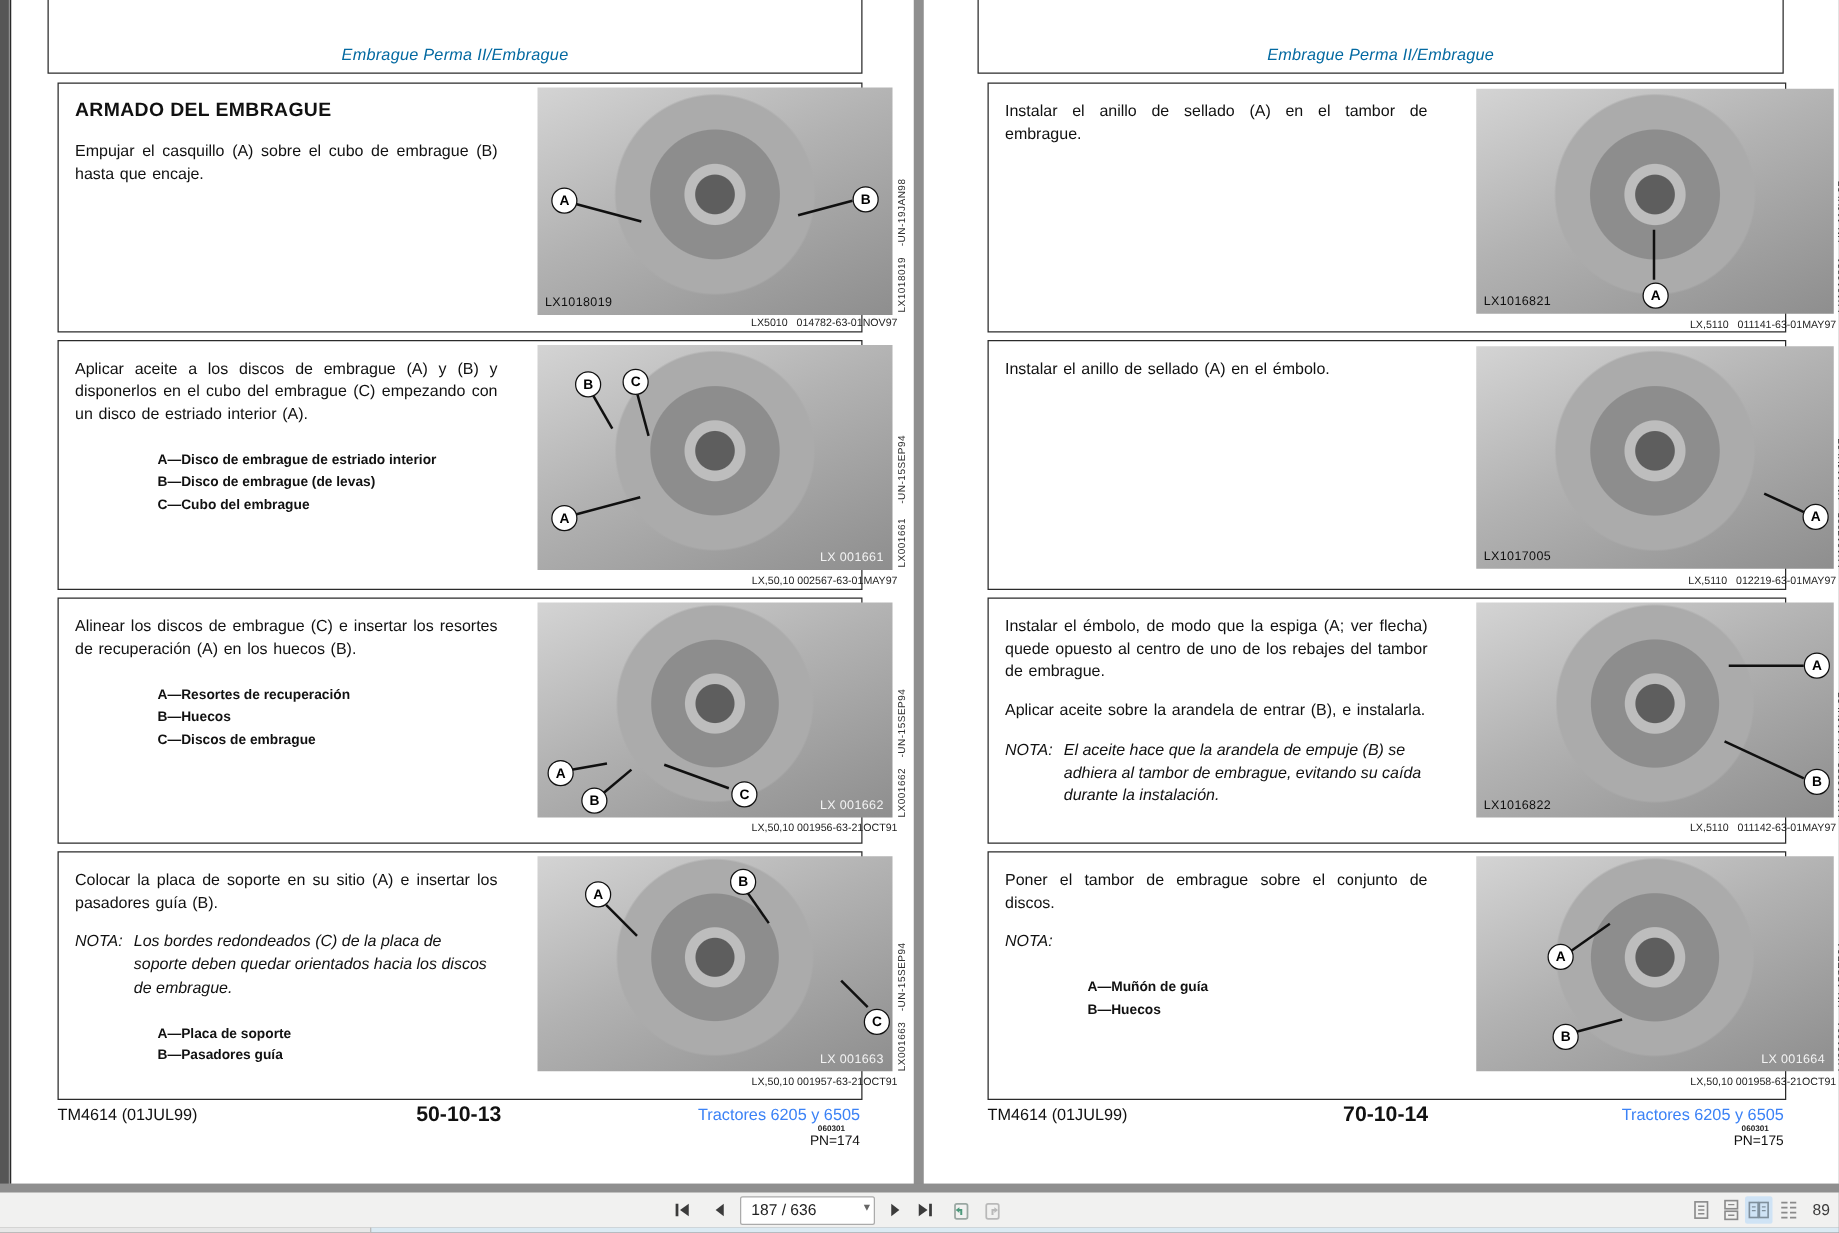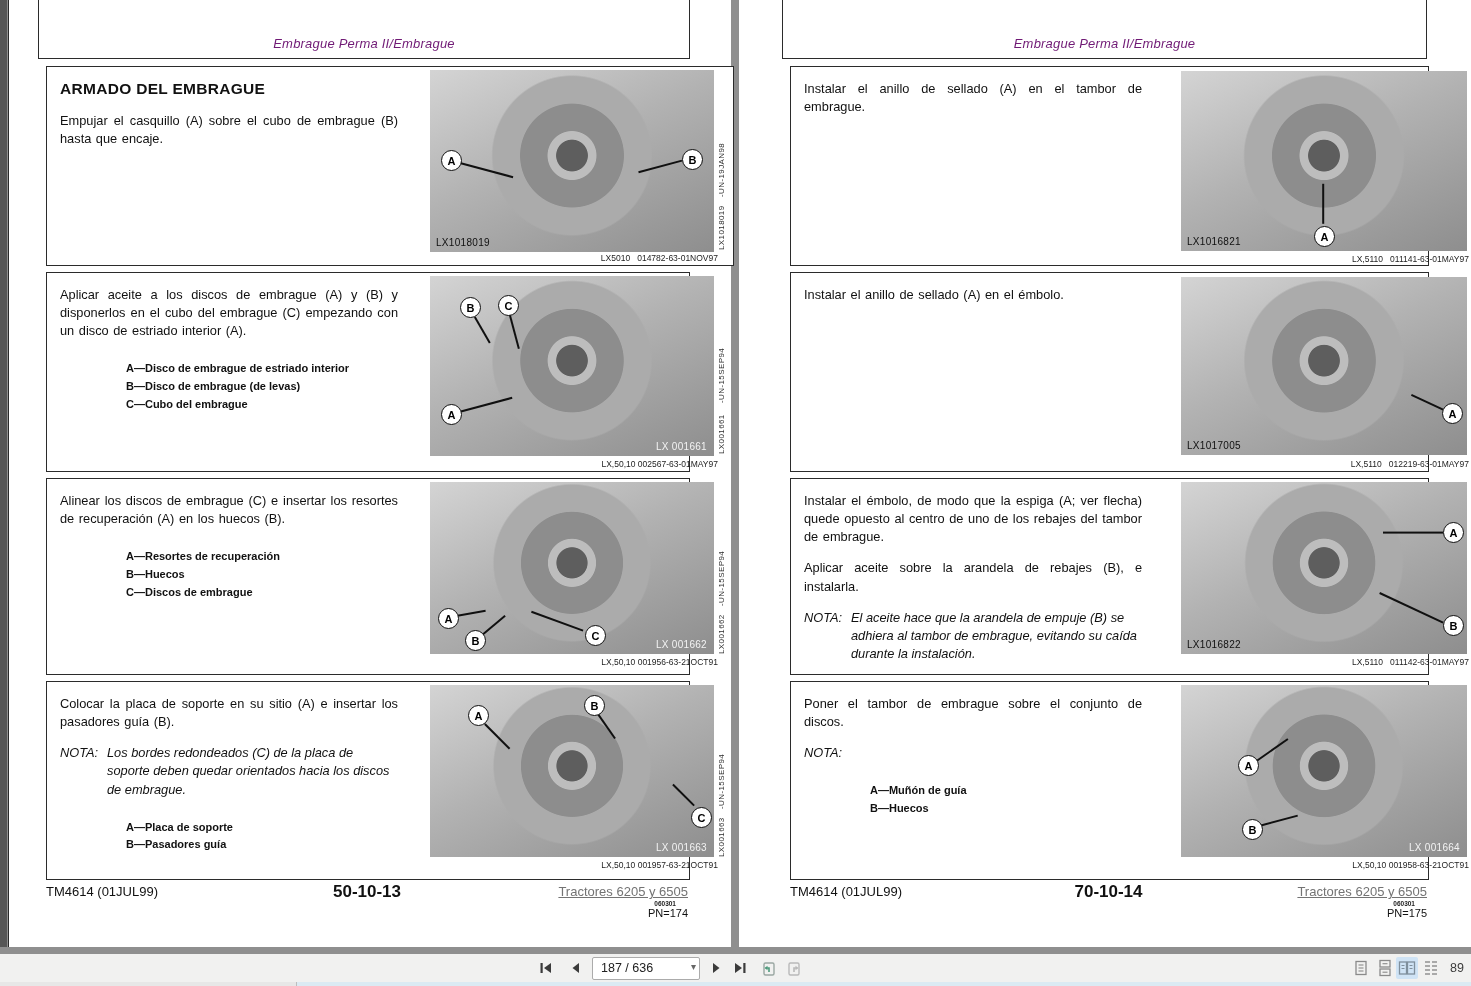--- a/index.html
+++ b/index.html
@@ -9,21 +9,21 @@
 
   .left-dark-strip{position:absolute;left:0;top:0;width:7px;height:947px;background:#565656;}
   .page{position:absolute;top:0;height:947px;background:#ffffff;}
   #pageL{left:8px;width:722px;border-left:1px solid #2a2a2a;}
   #pageR{left:739px;width:732px;}
   .page-gap{position:absolute;left:730px;top:0;width:9px;height:947px;background:#8f8f8f;}
   .below-pages{position:absolute;left:0;top:947px;width:1471px;height:7px;background:#8f8f8f;}
 
   .hdrbox{position:absolute;top:-10px;height:67px;border:1px solid #2b2b2b;background:#fff;
           display:flex;align-items:flex-end;justify-content:center;}
-  .hdrtext{font-style:italic;font-size:13px;color:#701a75;padding-bottom:7px;letter-spacing:.2px;}
+  .hdrtext{font-style:italic;font-size:13px;color:#0369a1;padding-bottom:7px;letter-spacing:.2px;}
 
   .sec{position:absolute;border:1px solid #2b2b2b;background:#fff;}
   .text-col{position:absolute;left:13px;top:13px;width:338px;color:#111;}
   .sec-title{font-weight:bold;font-size:15.5px;letter-spacing:.3px;margin:0 0 14px 0;}
   .para{font-size:12.8px;line-height:1.42;text-align:justify;text-align-last:left;margin:0 0 13px 0;word-spacing:1px;}
   .note{display:flex;font-style:italic;font-size:12.8px;line-height:1.42;margin:4px 0 13px 0;}
   .note-label{width:47px;flex:none;}
   .note-text{flex:1;}
   .legend{margin-top:20px;padding-left:66px;font-weight:bold;font-size:11px;line-height:1.6;}
   .legend div{white-space:nowrap;}
@@ -40,21 +40,21 @@
         display:flex;align-items:center;justify-content:center;z-index:3;}
   .aline{position:absolute;height:1.6px;background:#101010;transform-origin:left center;z-index:2;}
 
   .vtext{position:absolute;width:12px;writing-mode:vertical-rl;transform:rotate(180deg);
          font-size:8px;color:#2e2e2e;letter-spacing:.4px;white-space:nowrap;}
   .cap{position:absolute;font-size:8.5px;color:#1d1d1d;text-align:right;white-space:pre;}
 
   .pfooter{position:absolute;top:882px;height:52px;}
   .pf-left{position:absolute;left:0;top:2px;font-size:13px;color:#111;}
   .pf-center{position:absolute;left:0;top:0;width:100%;text-align:center;font-size:17px;font-weight:bold;color:#111;}
-  .pf-right{position:absolute;right:0;top:2px;font-size:13px;color:#737373;text-align:right;text-decoration:underline;}
+  .pf-right{position:absolute;right:0;top:2px;font-size:13px;color:#3b82f6;text-align:right;}
   .pf-code{position:absolute;right:12px;top:18px;font-size:6.5px;font-weight:bold;color:#222;}
   .pf-pn{position:absolute;right:0;top:25px;font-size:11px;color:#111;}
 
   .toolbar{position:absolute;left:0;top:954px;width:1471px;height:28px;background:#f1f1f0;}
   .tbtn{position:absolute;top:4px;width:20px;height:20px;display:flex;align-items:center;justify-content:center;cursor:pointer;}
   .pagebox{position:absolute;left:592px;top:3px;width:106px;height:21px;background:#fff;
            border:1px solid #ababab;border-radius:2px;}
   .pagebox input{position:absolute;left:0;top:0;width:88px;height:19px;border:0;outline:0;
                  font-family:"Liberation Sans",sans-serif;font-size:12.5px;color:#222;padding:0 0 0 8px;background:transparent;}
   .pagebox .caret{position:absolute;right:3px;top:3px;font-size:10px;color:#666;}
@@ -72,21 +72,21 @@
 
   <div class="left-dark-strip"></div>
   <div class="page-gap"></div>
 
   <div class="page" id="pageL">
 
     <div class="hdrbox" style="left:29px;width:650px;">
       <div class="hdrtext">Embrague Perma II/Embrague</div>
     </div>
 
-    <div class="sec" style="left:37px;top:66px;width:642px;height:198px;padding-left:44px;">
+    <div class="sec" style="left:37px;top:66px;width:642px;height:198px;">
       <div class="text-col">
         <div class="sec-title">ARMADO DEL EMBRAGUE</div>
         <div class="para">Empujar el casquillo (A) sobre el cubo de embrague (B) hasta que encaje.</div>
       </div>
       <div class="photo" style="left:383px;top:3px;width:284px;height:182px;">
         <span class="lcap" style="left:11px;top:80px;">A</span>
         <span class="aline" style="left:30px;top:92px;width:55px;transform:rotate(15deg);"></span>
         <span class="lcap" style="left:252px;top:79px;">B</span>
         <span class="aline" style="left:252px;top:90px;width:45px;transform:rotate(165deg);"></span>
         <span class="pid dark">LX1018019</span>
@@ -207,21 +207,21 @@
         <span class="pid dark">LX1017005</span>
       </div>
       <div class="vtext" style="left:678px;top:35px;height:95px;">-UN-11JUL97</div>
       <div class="vtext" style="left:678px;top:120px;height:61px;">LX1017005</div>
       <div class="cap" style="left:390px;top:186px;width:288px;">LX,5110   012219-63-01MAY97</div>
     </div>
 
     <div class="sec" style="left:51px;top:478px;width:637px;height:195px;">
       <div class="text-col">
         <div class="para">Instalar el émbolo, de modo que la espiga (A; ver flecha) quede opuesto al centro de uno de los rebajes del tambor de embrague.</div>
-        <div class="para">Aplicar aceite sobre la arandela de rebajes (B), e instalarla.</div>
+        <div class="para">Aplicar aceite sobre la arandela de entrar (B), e instalarla.</div>
         <div class="note">
           <span class="note-label">NOTA:</span>
           <span class="note-text">El aceite hace que la arandela de empuje (B) se adhiera al tambor de embrague, evitando su caída durante la instalación.</span>
         </div>
       </div>
       <div class="photo" style="left:390px;top:3px;width:286px;height:172px;">
         <span class="lcap" style="left:262px;top:40px;">A</span>
         <span class="aline" style="left:262px;top:50px;width:60px;transform:rotate(180deg);"></span>
         <span class="lcap" style="left:262px;top:133px;">B</span>
         <span class="aline" style="left:262px;top:140px;width:70px;transform:rotate(205deg);"></span>

